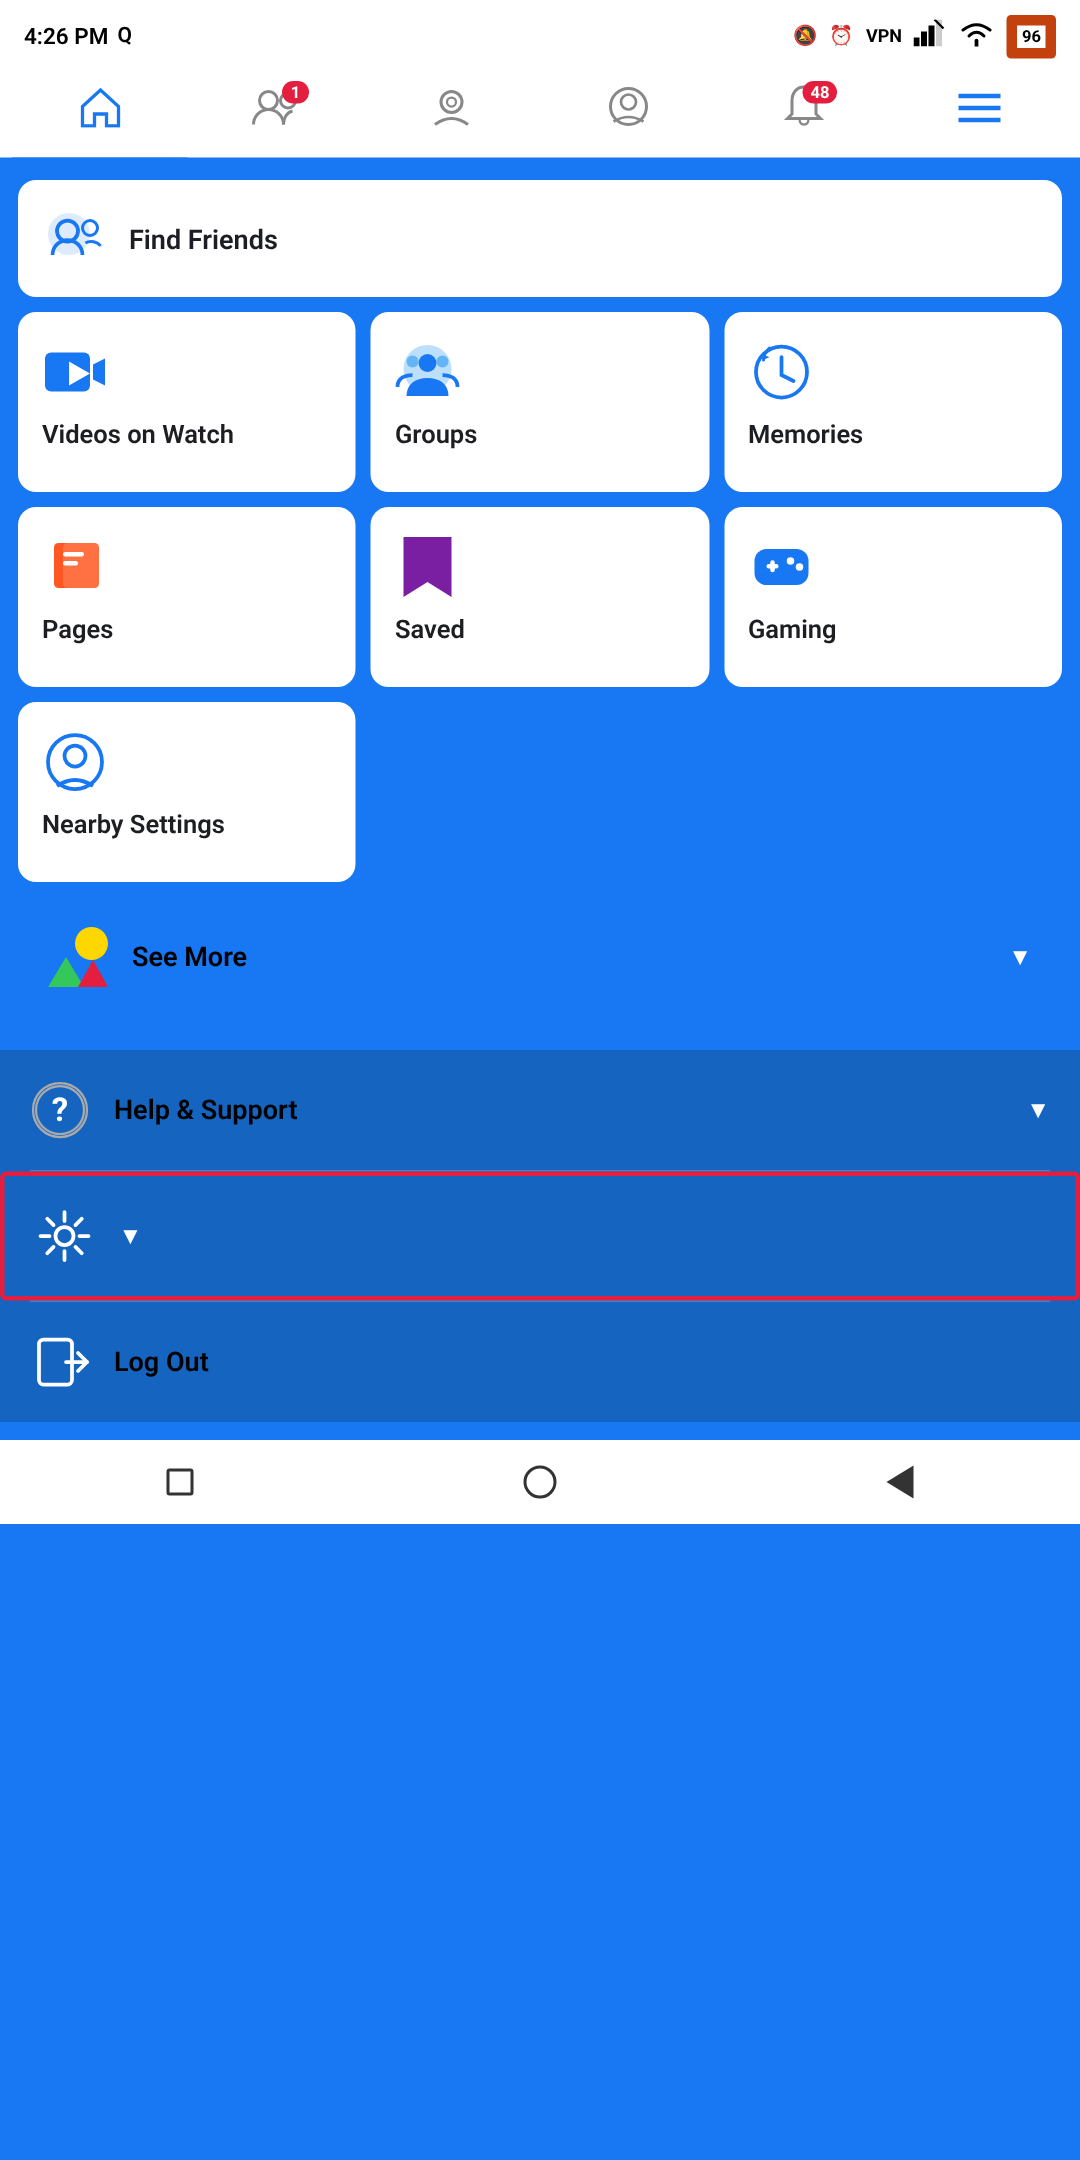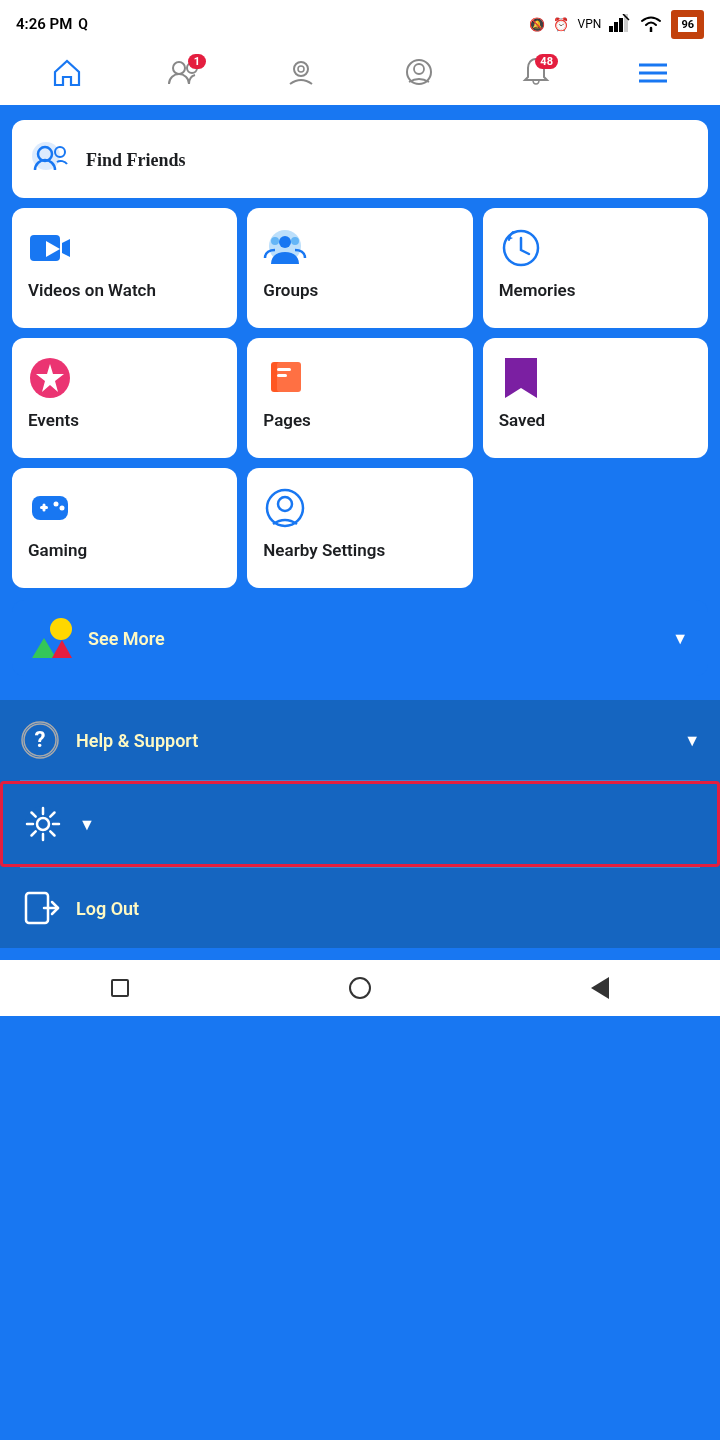--- a/index.html
+++ b/index.html
@@ -136,21 +136,20 @@
       display: flex;
       align-items: center;
       gap: 14px;
       margin-bottom: 10px;
     }
     .menu-card-wide .menu-card-icon {
       margin-bottom: 0;
     }
     .menu-card-wide .menu-card-label {
       font-size: 18px;
-      font-family: Liberation Serif, serif;
     }
 
     
     .bottom-section {
       background: #1565C0;
       margin-top: 12px;
     }
 
     .section-row {
       display: flex;
@@ -164,21 +163,21 @@
       height: 40px;
       display: flex;
       align-items: center;
       justify-content: center;
       font-size: 22px;
     }
     .section-row-label {
       flex: 1;
       font-size: 18px;
       font-weight: 600;
-      color: #fef9c3;
+      color: #000000;
     }
     .section-chevron {
       font-size: 16px;
       color: #fff;
     }
     .section-divider {
       height: 1px;
       background: rgba(255,255,255,0.2);
       margin: 0 20px;
     }
@@ -275,21 +274,21 @@
   <div class="status-time">
     <span>4:26 PM</span>
     <span style="font-size:14px;">Q</span>
   </div>
   <div class="status-icons">
 
     <span>🔕</span>
 
     <span>⏰</span>
 
-    <span style="font-size:12px; font-weight:normal;">VPN</span>
+    <span style="font-size:12px; font-weight:bold;">VPN</span>
 
     <span>
       <svg width="22" height="18" viewBox="0 0 22 18">
         <rect x="0" y="12" width="4" height="6" fill="#000"></rect>
         <rect x="5" y="8" width="4" height="10" fill="#000"></rect>
         <rect x="10" y="4" width="4" height="14" fill="#000"></rect>
         <rect x="15" y="0" width="4" height="18" fill="#ccc"></rect>
         <line x1="14" y1="0" x2="20" y2="6" stroke="#000" stroke-width="1.5"></line>
       </svg>
     </span>
@@ -421,29 +420,20 @@
         <svg width="44" height="40" viewBox="0 0 44 40" fill="none">
           <circle cx="22" cy="20" r="17" stroke="#1877F2" stroke-width="2.5" fill="none"></circle>
           <path d="M22 10 L22 22 L30 26" stroke="#1877F2" stroke-width="2.5" stroke-linecap="round"></path>
           <path d="M14 4 Q10 8 10 12" stroke="#1877F2" stroke-width="2" fill="none" stroke-linecap="round"></path>
           <path d="M10 12 L8 8 L14 10 Z" fill="#1877F2"></path>
         </svg>
       </div>
       <span class="menu-card-label">Memories</span>
     </div>
 
-    <div class="menu-card">
-      <div class="menu-card-icon">
-        <svg width="44" height="44" viewBox="0 0 44 44" fill="none">
-          <circle cx="22" cy="22" r="20" fill="#E91E63" opacity="0.9"></circle>
-          <polygon points="22,8 25,18 36,18 27,25 30,36 22,29 14,36 17,25 8,18 19,18" fill="white"></polygon>
-        </svg>
-      </div>
-      <span class="menu-card-label">Events</span>
-    </div>
 
     <div class="menu-card">
       <div class="menu-card-icon">
         <svg width="44" height="40" viewBox="0 0 44 40" fill="none">
           <rect x="8" y="4" width="24" height="30" rx="3" fill="#FF5722"></rect>
           <rect x="14" y="4" width="24" height="30" rx="3" fill="#FF7043"></rect>
           <rect x="14" y="10" width="14" height="3" rx="1.5" fill="white"></rect>
           <rect x="14" y="16" width="10" height="3" rx="1.5" fill="white"></rect>
         </svg>
       </div>

